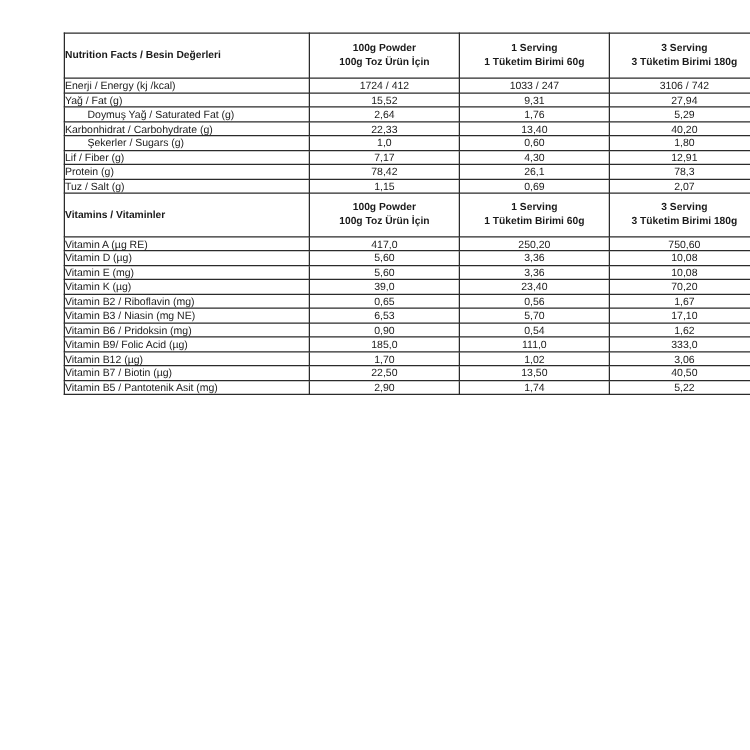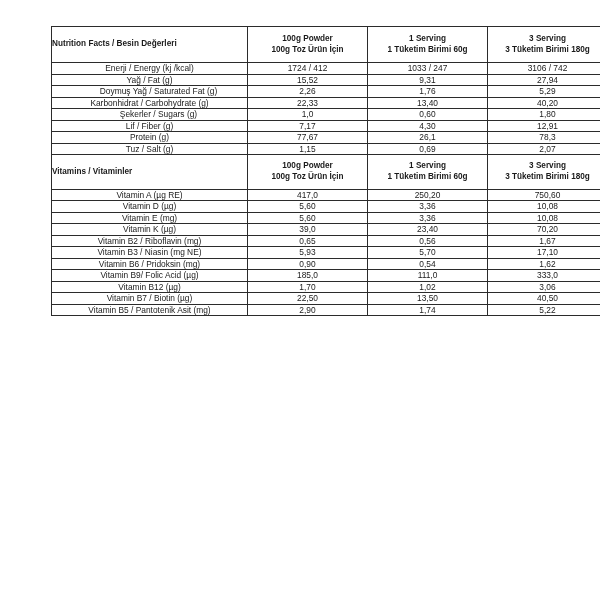--- a/index.html
+++ b/index.html
@@ -67,21 +67,21 @@
     font-weight: bold;
     font-size: 8.2px;
     line-height: 1.3;
     padding-top: 6px;
     padding-bottom: 6px;
   }
   .sub-hdr .cell-val .l1,
   .sub-hdr .cell-val .l2 {
     display: block;
   }
-  .row-normal .cell-label { font-weight: normal; text-align: center; }
+  .row-normal .cell-label { font-weight: normal; }
 </style>
 </head>
 <body>
 
 <div class="sheet">
   <table class="nutrition">
     <colgroup>
       <col class="c-label">
       <col class="c-val">
       <col class="c-val">
@@ -111,21 +111,21 @@
           <td class="cell-val">3106 / 742</td>
         </tr>
         <tr class="row-normal">
           <td class="cell-label">Yağ / Fat (g)</td>
           <td class="cell-val">15,52</td>
           <td class="cell-val">9,31</td>
           <td class="cell-val">27,94</td>
         </tr>
         <tr class="row-normal">
           <td class="cell-label indent">Doymuş Yağ / Saturated Fat (g)</td>
-          <td class="cell-val">2,26</td>
+          <td class="cell-val">2,64</td>
           <td class="cell-val">1,76</td>
           <td class="cell-val">5,29</td>
         </tr>
         <tr class="row-normal">
           <td class="cell-label">Karbonhidrat / Carbohydrate (g)</td>
           <td class="cell-val">22,33</td>
           <td class="cell-val">13,40</td>
           <td class="cell-val">40,20</td>
         </tr>
         <tr class="row-normal">
@@ -135,21 +135,21 @@
           <td class="cell-val">1,80</td>
         </tr>
         <tr class="row-normal">
           <td class="cell-label">Lif / Fiber (g)</td>
           <td class="cell-val">7,17</td>
           <td class="cell-val">4,30</td>
           <td class="cell-val">12,91</td>
         </tr>
         <tr class="row-normal">
           <td class="cell-label">Protein (g)</td>
-          <td class="cell-val">77,67</td>
+          <td class="cell-val">78,42</td>
           <td class="cell-val">26,1</td>
           <td class="cell-val">78,3</td>
         </tr>
         <tr class="row-normal">
           <td class="cell-label">Tuz / Salt (g)</td>
           <td class="cell-val">1,15</td>
           <td class="cell-val">0,69</td>
           <td class="cell-val">2,07</td>
         </tr>
         <tr class="sub-hdr">
@@ -193,21 +193,21 @@
           <td class="cell-val">70,20</td>
         </tr>
         <tr class="row-normal">
           <td class="cell-label">Vitamin B2 / Riboflavin (mg)</td>
           <td class="cell-val">0,65</td>
           <td class="cell-val">0,56</td>
           <td class="cell-val">1,67</td>
         </tr>
         <tr class="row-normal">
           <td class="cell-label">Vitamin B3 / Niasin (mg NE)</td>
-          <td class="cell-val">5,93</td>
+          <td class="cell-val">6,53</td>
           <td class="cell-val">5,70</td>
           <td class="cell-val">17,10</td>
         </tr>
         <tr class="row-normal">
           <td class="cell-label">Vitamin B6 / Pridoksin (mg)</td>
           <td class="cell-val">0,90</td>
           <td class="cell-val">0,54</td>
           <td class="cell-val">1,62</td>
         </tr>
         <tr class="row-normal">

